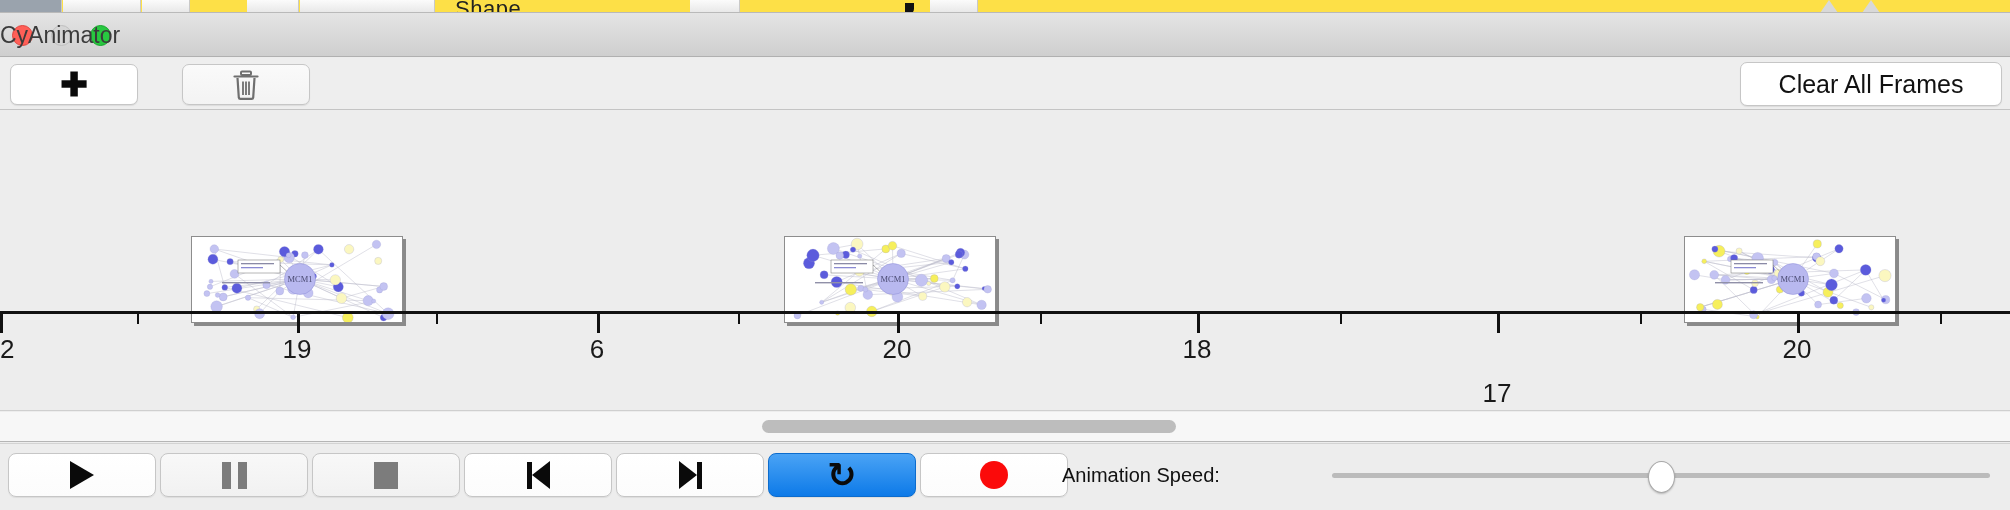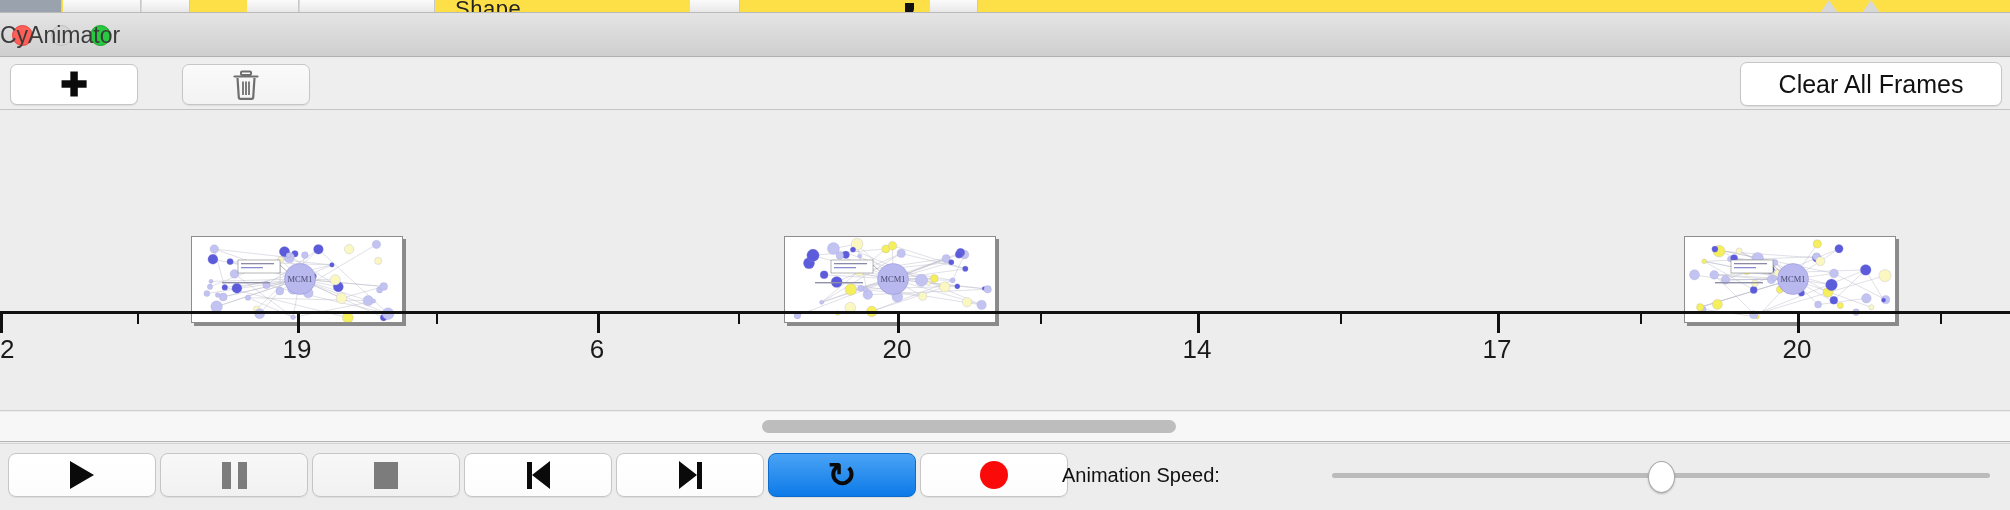--- a/index.html
+++ b/index.html
@@ -561,24 +561,24 @@
       <div class="tick major" style="left: 297px;"></div>
       <div class="tick-label" style="left: 297px;">19</div>
       <div class="tick minor" style="left: 436px;"></div>
       <div class="tick major" style="left: 597px;"></div>
       <div class="tick-label" style="left: 597px;">6</div>
       <div class="tick minor" style="left: 738px;"></div>
       <div class="tick major" style="left: 897px;"></div>
       <div class="tick-label" style="left: 897px;">20</div>
       <div class="tick minor" style="left: 1040px;"></div>
       <div class="tick major" style="left: 1197px;"></div>
-      <div class="tick-label" style="left: 1197px;">14</div>
+      <div class="tick-label" style="left: 1197px;">18</div>
       <div class="tick minor" style="left: 1340px;"></div>
       <div class="tick major" style="left: 1497px;"></div>
-      <div class="tick-label" style="left: 1497px;">17</div>
+      <div class="tick-label" style="left: 1497px; margin-top: 44px;">17</div>
       <div class="tick minor" style="left: 1640px;"></div>
       <div class="tick major" style="left: 1797px;"></div>
       <div class="tick-label" style="left: 1797px;">20</div>
       <div class="tick minor" style="left: 1940px;"></div>
     </div>
 </div>
 
 <div id="timeline-scrollbar">
   <div id="timeline-scroll-thumb" style="left: 762px; width: 414px;"></div>
 </div>

